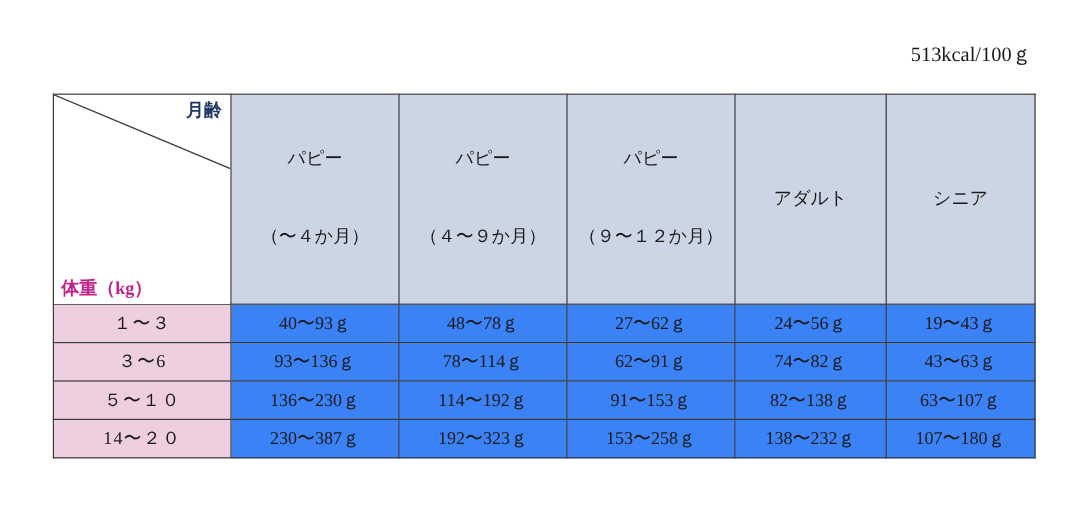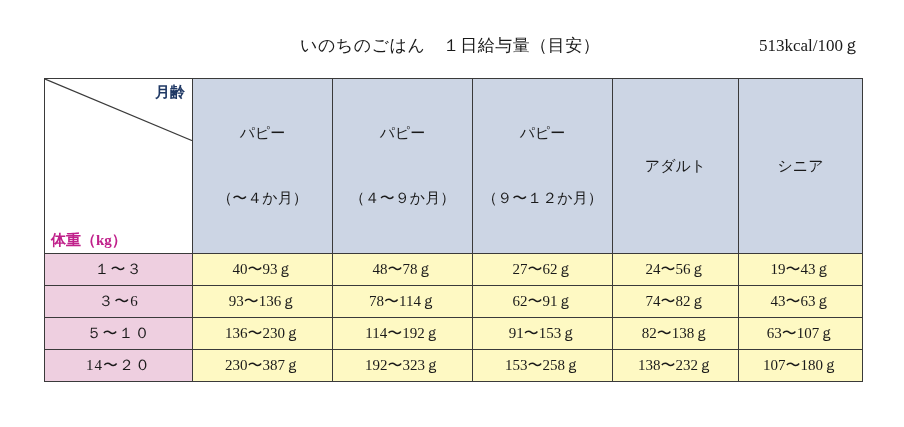--- a/index.html
+++ b/index.html
@@ -116,21 +116,21 @@
   }
   td.head.single .l1 {
     line-height: 62px;
   }
   td.rowhead {
     background: #eecfe0;
     font-size: 15px;
     letter-spacing: 1px;
   }
   td.val {
-    background: #fef9c3;
+    background: #3b82f6;
     font-size: 15px;
   }
   
   .notes {
     position: absolute;
     left: 44px;
     top: 318px;
     width: 830px;
   }
   .note {
@@ -139,21 +139,20 @@
     margin-bottom: 9px;
     white-space: pre;
   }
 </style>
 </head>
 <body>
 
 <div class="page">
 
   <div class="header-row">
-    <div class="doc-title">いのちのごはん　１日給与量（目安）</div>
     <div class="kcal">513kcal/100ｇ</div>
   </div>
 
   <div class="table-wrap">
     <table class="feed">
       <colgroup>
         <col class="c0">
           <col class="c1">
           <col class="c2">
           <col class="c3">

